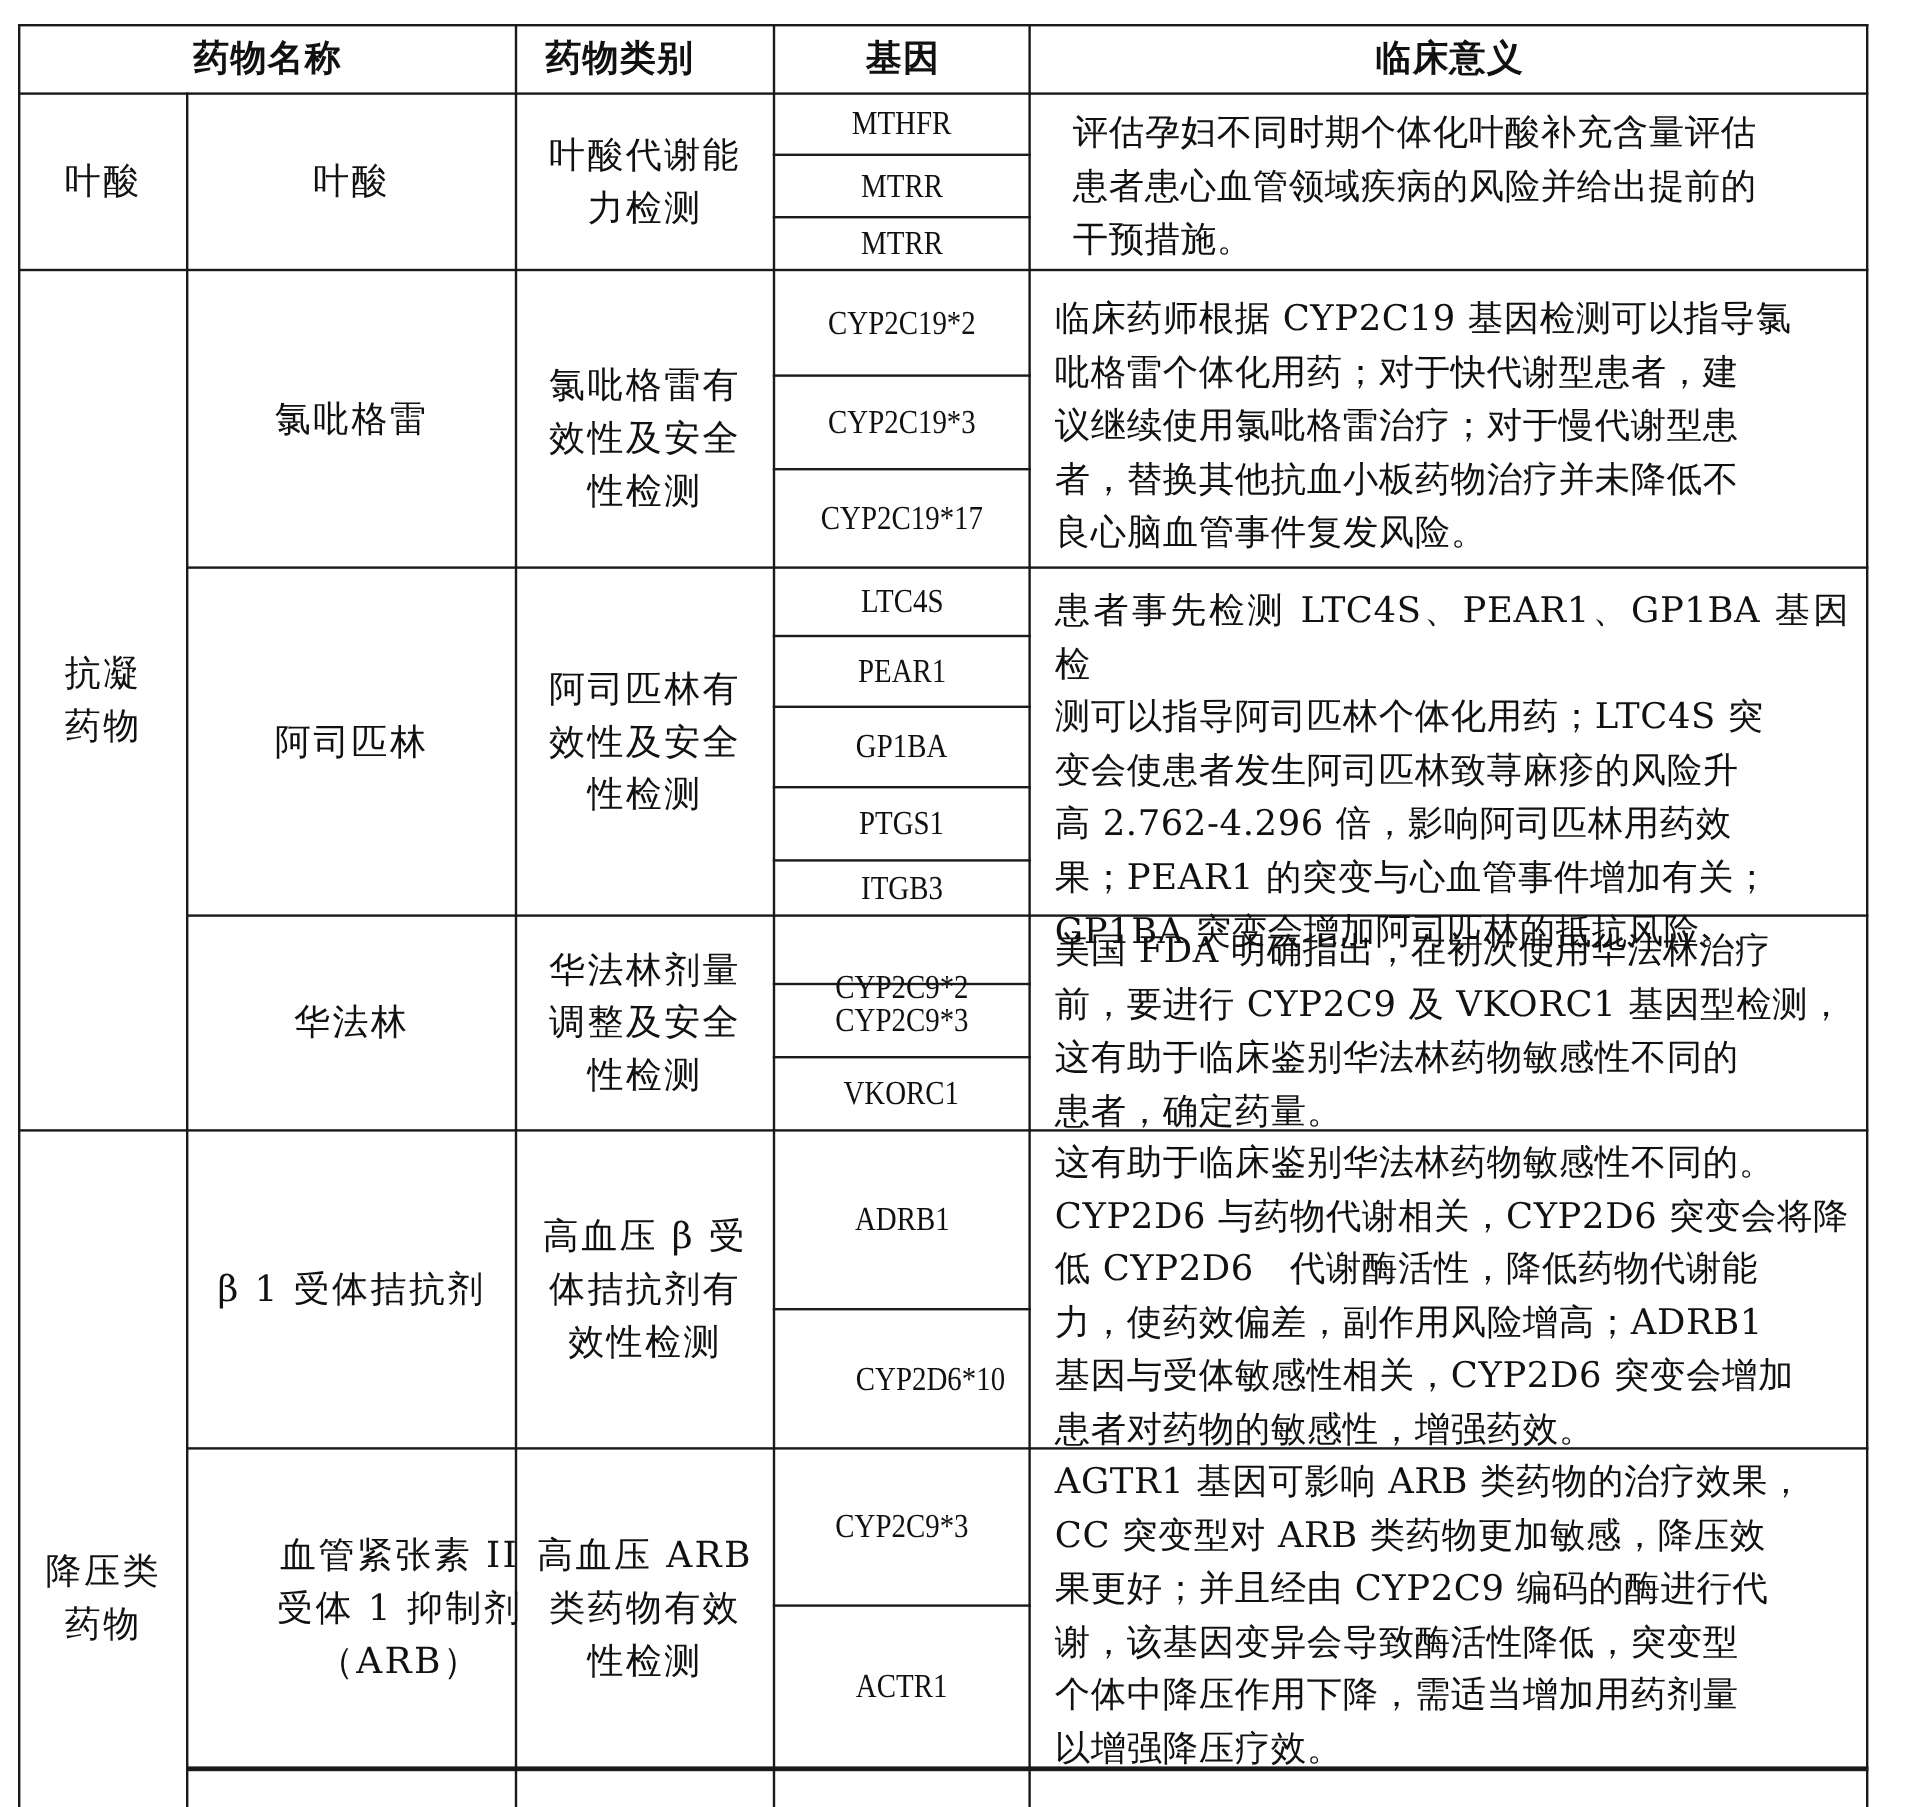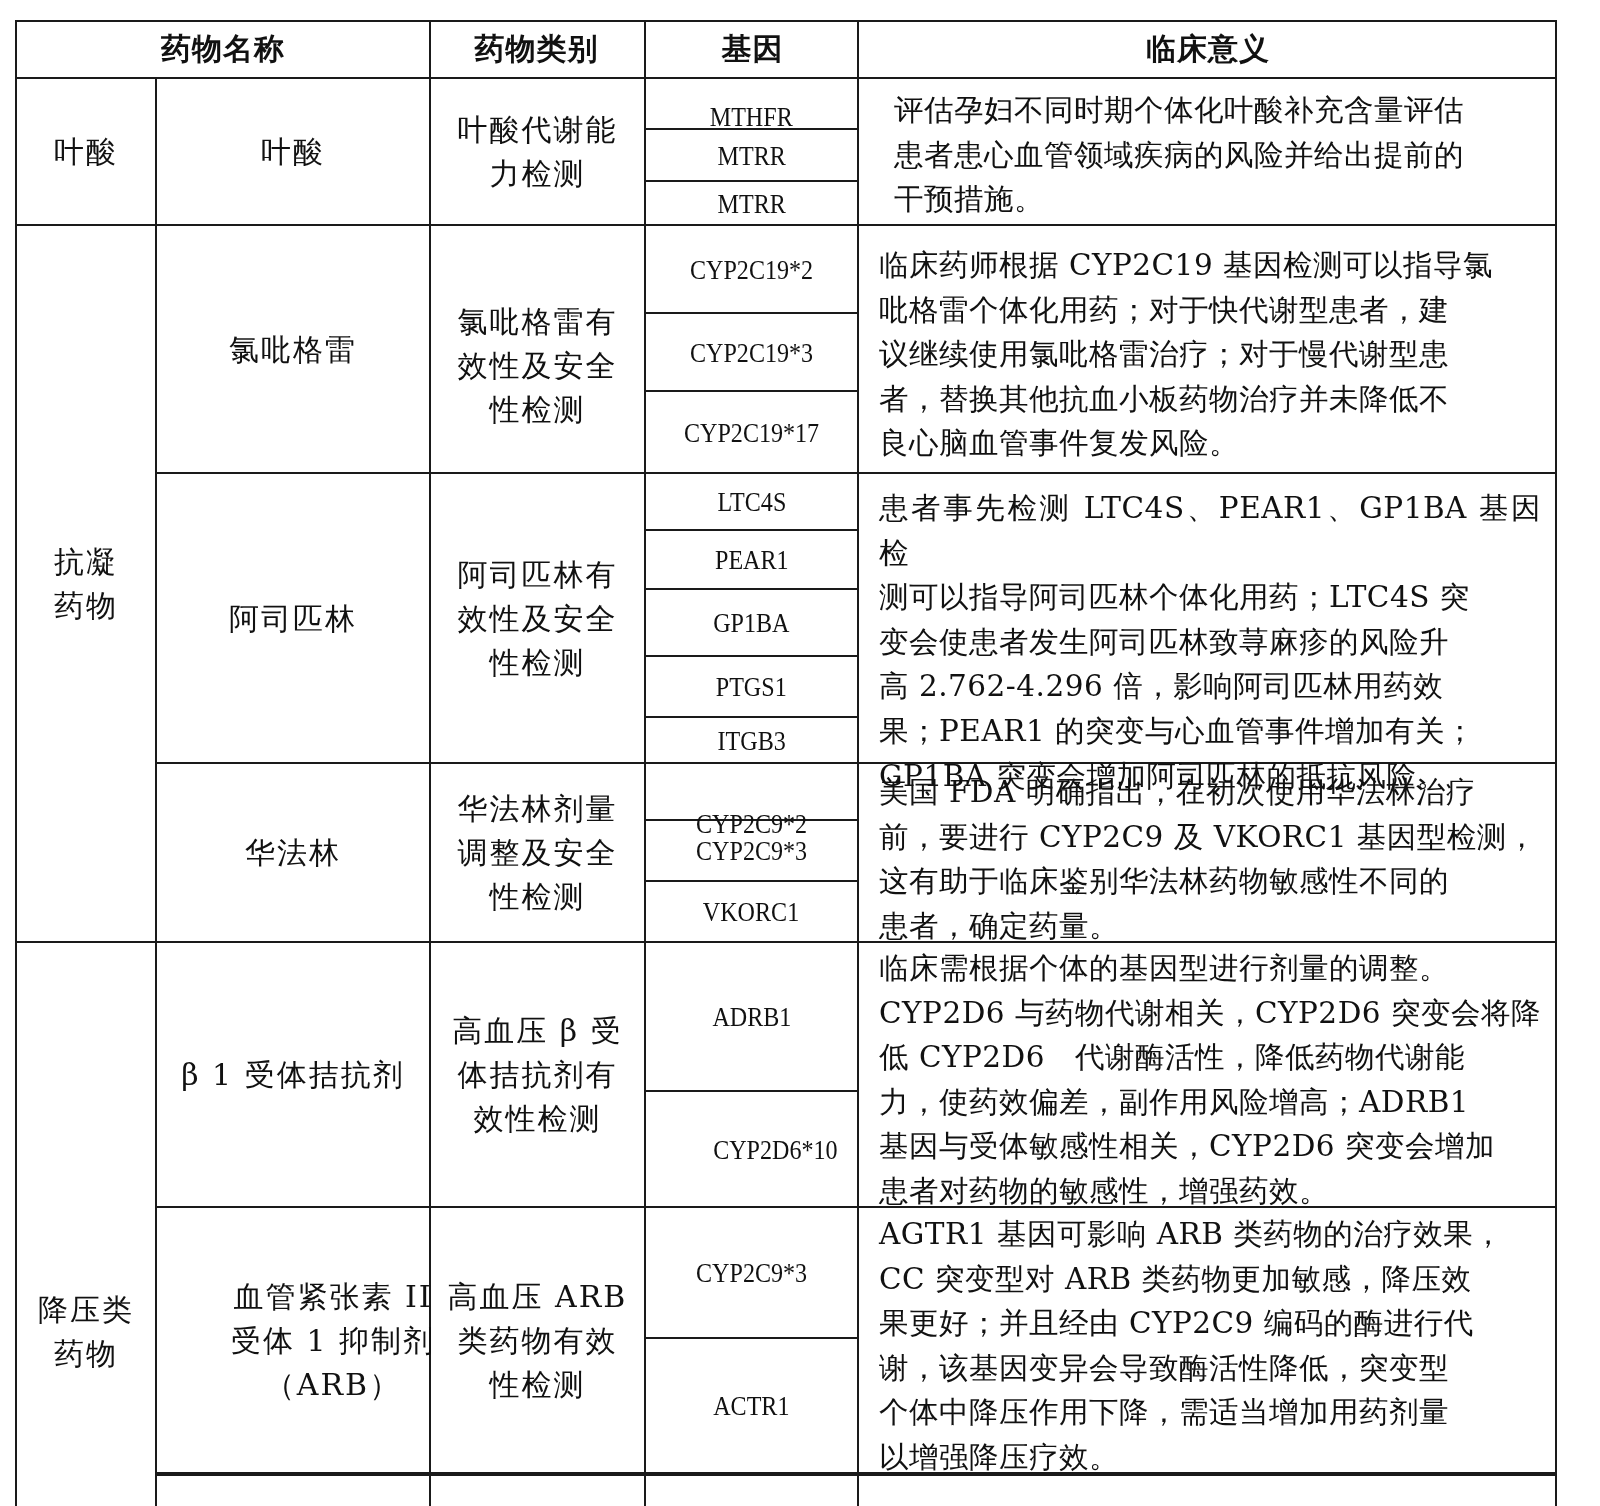--- a/index.html
+++ b/index.html
@@ -50,31 +50,31 @@
   <div class="ln h" style="left:644px;top:529px;width:215px;"></div>
   <div class="ln h" style="left:644px;top:588px;width:215px;"></div>
   <div class="ln h" style="left:644px;top:655px;width:215px;"></div>
   <div class="ln h" style="left:644px;top:716px;width:215px;"></div>
   <div class="ln h" style="left:644px;top:819px;width:215px;"></div>
   <div class="ln h" style="left:644px;top:880px;width:215px;"></div>
   <div class="ln h" style="left:644px;top:1090px;width:215px;"></div>
   <div class="ln h" style="left:644px;top:1337px;width:215px;"></div>
 
   <div class="cell hdr" style="left:15px;top:20px;width:416px;height:58px;">药物名称</div>
-  <div class="cell hdr" style="left:431px;top:20px;width:171px;height:58px;margin-left:20px;">药物类别</div>
+  <div class="cell hdr" style="left:431px;top:20px;width:171px;height:58px;">药物类别</div>
   <div class="cell hdr" style="left:646px;top:20px;width:213px;height:58px;">基因</div>
   <div class="cell hdr" style="left:859px;top:20px;width:698px;height:58px;">临床意义</div>
 
   <div class="cell cjk" style="left:17px;top:79px;width:138px;height:146px;">叶酸</div>
   <div class="cell cjk" style="left:157px;top:79px;width:272px;height:146px;">叶酸</div>
   <div class="cell cjk mid-text" style="left:431px;top:79px;width:213px;height:146px;flex-direction:column;">
     <span>叶酸代谢能</span>
     <span>力检测</span>
   </div>
-  <div class="cell" style="left:646px;top:92px;width:211px;height:50px;">
+  <div class="cell" style="left:646px;top:79px;width:211px;height:50px;">
       <span class="gene">MTHFR</span>
     </div>
   <div class="cell" style="left:646px;top:130px;width:211px;height:51px;">
       <span class="gene">MTRR</span>
     </div>
   <div class="cell" style="left:646px;top:182px;width:211px;height:43px;">
       <span class="gene">MTRR</span>
     </div>
   <div class="desc" style="left:859px;top:88px;width:696px;padding-left:35px;">
     <span>评估孕妇不同时期个体化叶酸补充含量评估</span>
@@ -173,21 +173,21 @@
     <span>体拮抗剂有</span>
     <span>效性检测</span>
   </div>
   <div class="cell" style="left:646px;top:943px;width:211px;height:148px;">
       <span class="gene">ADRB1</span>
     </div>
   <div class="cell" style="left:646px;top:1092px;width:211px;height:115px;padding-left:48px;">
       <span class="gene">CYP2D6*10</span>
     </div>
   <div class="desc" style="left:859px;top:946px;width:696px;">
-    <span>临床需根据个体的基因型进行剂量的调整。</span>
+    <span>这有助于临床鉴别华法林药物敏感性不同的。</span>
     <span>CYP2D6 与药物代谢相关，CYP2D6 突变会将降</span>
     <span>低 CYP2D6　代谢酶活性，降低药物代谢能</span>
     <span>力，使药效偏差，副作用风险增高；ADRB1</span>
     <span>基因与受体敏感性相关，CYP2D6 突变会增加</span>
     <span>患者对药物的敏感性，增强药效。</span>
   </div>
 
   <div class="cell cjk mid-text" style="left:157px;top:1208px;width:272px;height:265px;flex-direction:column;margin-left:40px;">
     <span>血管紧张素 II</span>
     <span>受体 1 抑制剂</span>

